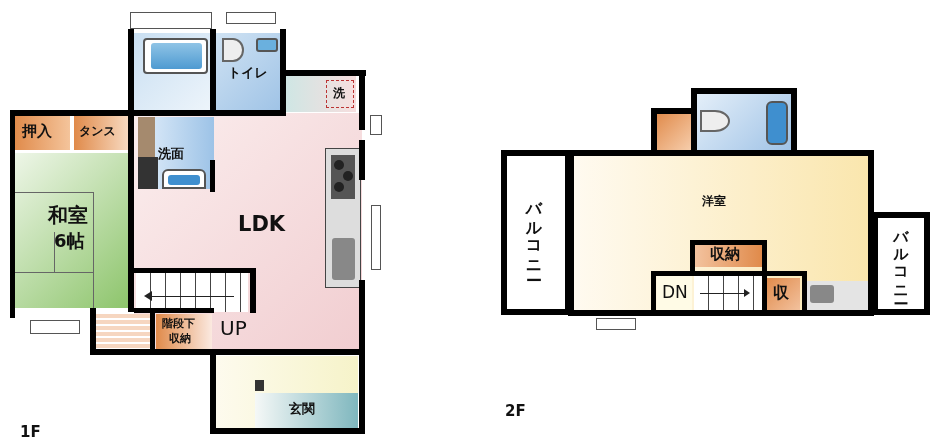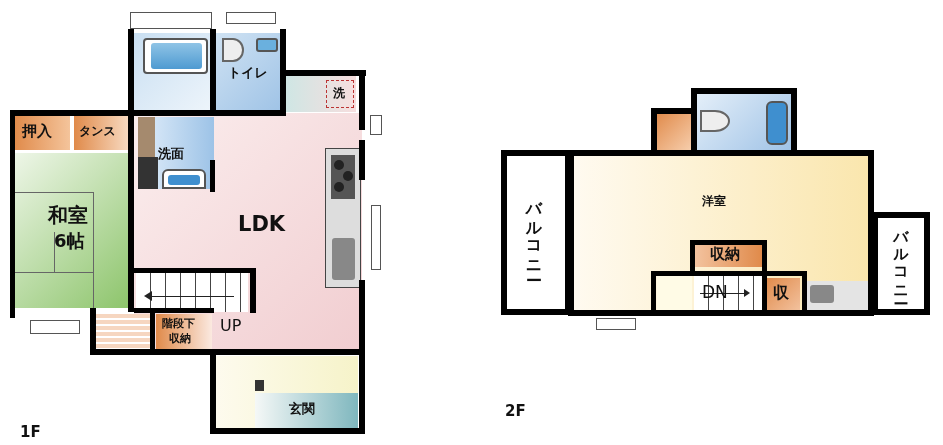--- a/index.html
+++ b/index.html
@@ -59,21 +59,21 @@
   <div class="lbl" style="left:79px;top:125px;font-size:12px;">タンス</div>
 
   <div class="abs" style="left:96px;top:314px;width:54px;height:36px;background:repeating-linear-gradient(180deg,#f6d6c0 0,#f6d6c0 4px,#fff 4px,#fff 6px);"></div>
   <div class="abs" style="left:156px;top:314px;width:56px;height:36px;background:linear-gradient(90deg,#e08a4a,#fbe9e0);"></div>
   <div class="lbl" style="left:162px;top:318px;font-size:11px;">階段下</div>
   <div class="lbl" style="left:169px;top:333px;font-size:11px;">収納</div>
 
   <div class="stairs" style="left:136px;top:272px;width:112px;height:40px;"></div>
   <div class="abs" style="left:146px;top:296px;width:88px;height:1px;background:#222;"></div>
   <div class="abs" style="left:144px;top:291px;width:0;height:0;border-top:5px solid transparent;border-bottom:5px solid transparent;border-right:8px solid #222;"></div>
-  <div class="lbl" style="left:220px;top:318px;font-size:16px;font-weight:normal;">UP</div>
+  <div class="lbl" style="left:220px;top:318px;font-size:20px;font-weight:normal;">UP</div>
 
   <div class="abs" style="left:216px;top:356px;width:142px;height:76px;background:linear-gradient(90deg,#fdfbee,#f6f3c9);"></div>
   <div class="abs" style="left:255px;top:393px;width:103px;height:38px;background:linear-gradient(90deg,#f5f8f7,#7fb7be);"></div>
   <div class="abs" style="left:255px;top:380px;width:9px;height:11px;background:#333;"></div>
   <div class="lbl" style="left:289px;top:402px;font-size:13px;">玄関</div>
 
   <div class="wall" style="left:128px;top:29px;width:6px;height:162px;"></div>
   <div class="wall" style="left:210px;top:29px;width:6px;height:87px;"></div>
   <div class="wall" style="left:280px;top:29px;width:6px;height:87px;"></div>
   <div class="wall" style="left:286px;top:70px;width:80px;height:6px;"></div>
@@ -118,21 +118,21 @@
   <div class="abs" style="left:766px;top:278px;width:34px;height:34px;background:linear-gradient(135deg,#e08a4a,#f3c3a0);"></div>
   <div class="lbl" style="left:773px;top:285px;font-size:16px;">収</div>
 
   <div class="abs" style="left:807px;top:281px;width:62px;height:30px;background:#e4e4e4;"></div>
   <div class="abs" style="left:810px;top:285px;width:24px;height:18px;background:#888;border-radius:3px;"></div>
 
   <div class="stairs" style="left:694px;top:276px;width:68px;height:36px;"></div>
   <div class="abs" style="left:700px;top:293px;width:44px;height:1px;background:#222;"></div>
   <div class="abs" style="left:744px;top:289px;width:0;height:0;border-top:4px solid transparent;border-bottom:4px solid transparent;border-left:6px solid #222;"></div>
   <div class="abs" style="left:657px;top:276px;width:35px;height:36px;background:#fffbe6;"></div>
-  <div class="lbl" style="left:662px;top:284px;font-size:17px;font-weight:normal;margin-left:40px;">DN</div>
+  <div class="lbl" style="left:662px;top:284px;font-size:17px;font-weight:normal;">DN</div>
 
   <div class="abs" style="left:501px;top:150px;width:70px;height:165px;background:#fff;border:6px solid #000;"></div>
   <div class="vlbl" style="left:526px;top:190px;font-size:16px;">バルコニー</div>
   <div class="abs" style="left:872px;top:212px;width:58px;height:103px;background:#fff;border:6px solid #000;"></div>
   <div class="vlbl" style="left:893px;top:219px;font-size:15px;">バルコニー</div>
 
   <div class="wall" style="left:568px;top:150px;width:306px;height:6px;"></div>
   <div class="wall" style="left:568px;top:150px;width:6px;height:166px;"></div>
   <div class="wall" style="left:868px;top:150px;width:6px;height:166px;"></div>
   <div class="wall" style="left:568px;top:310px;width:306px;height:6px;"></div>

